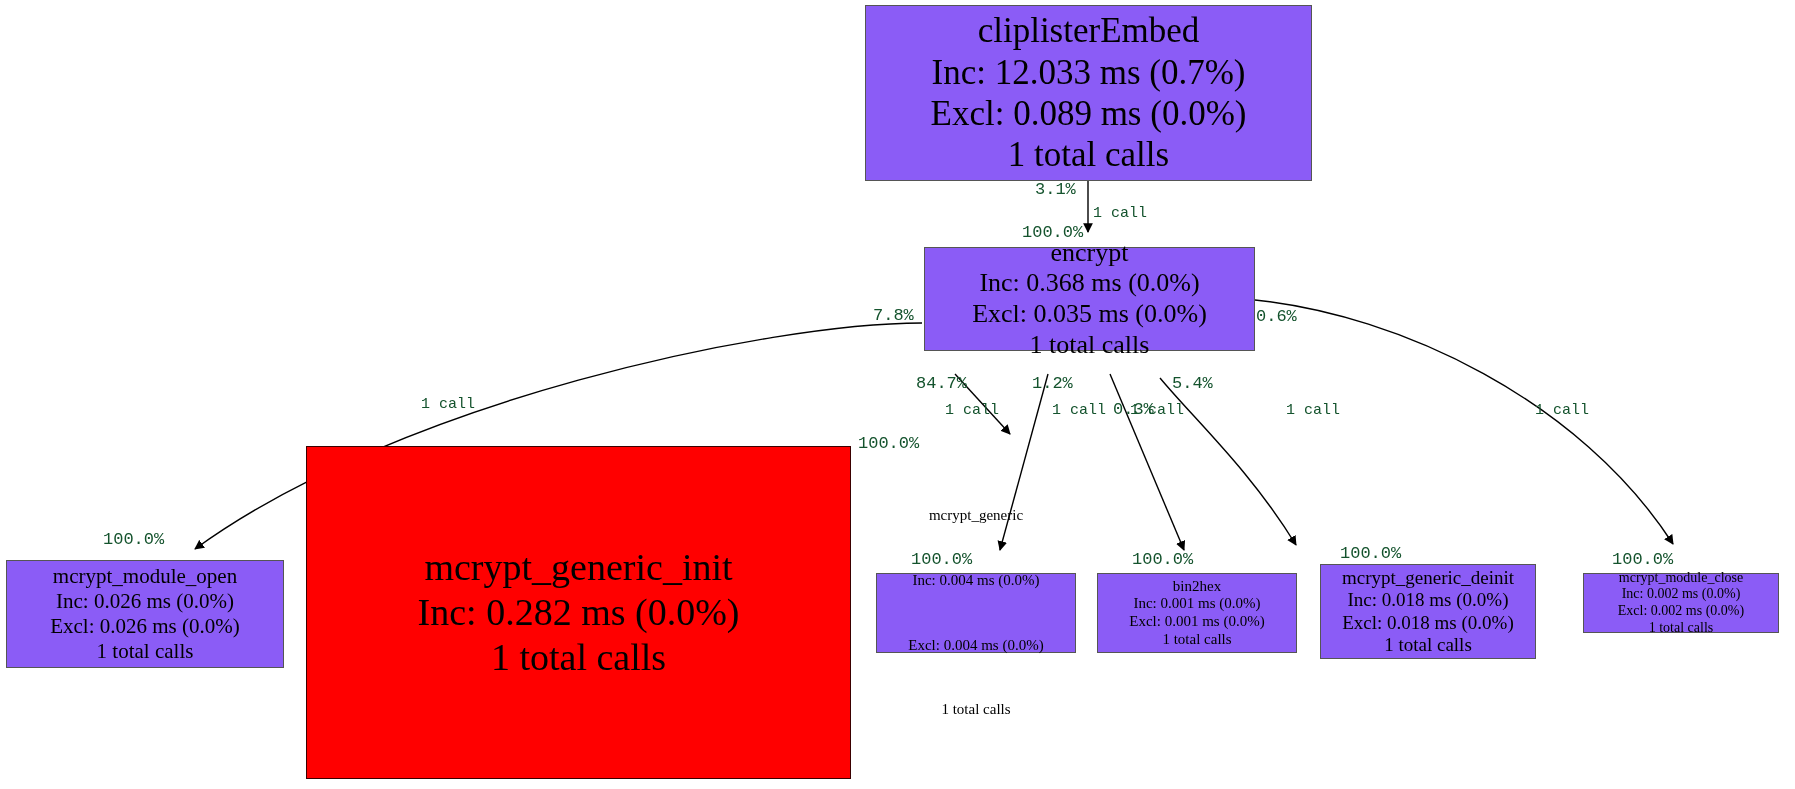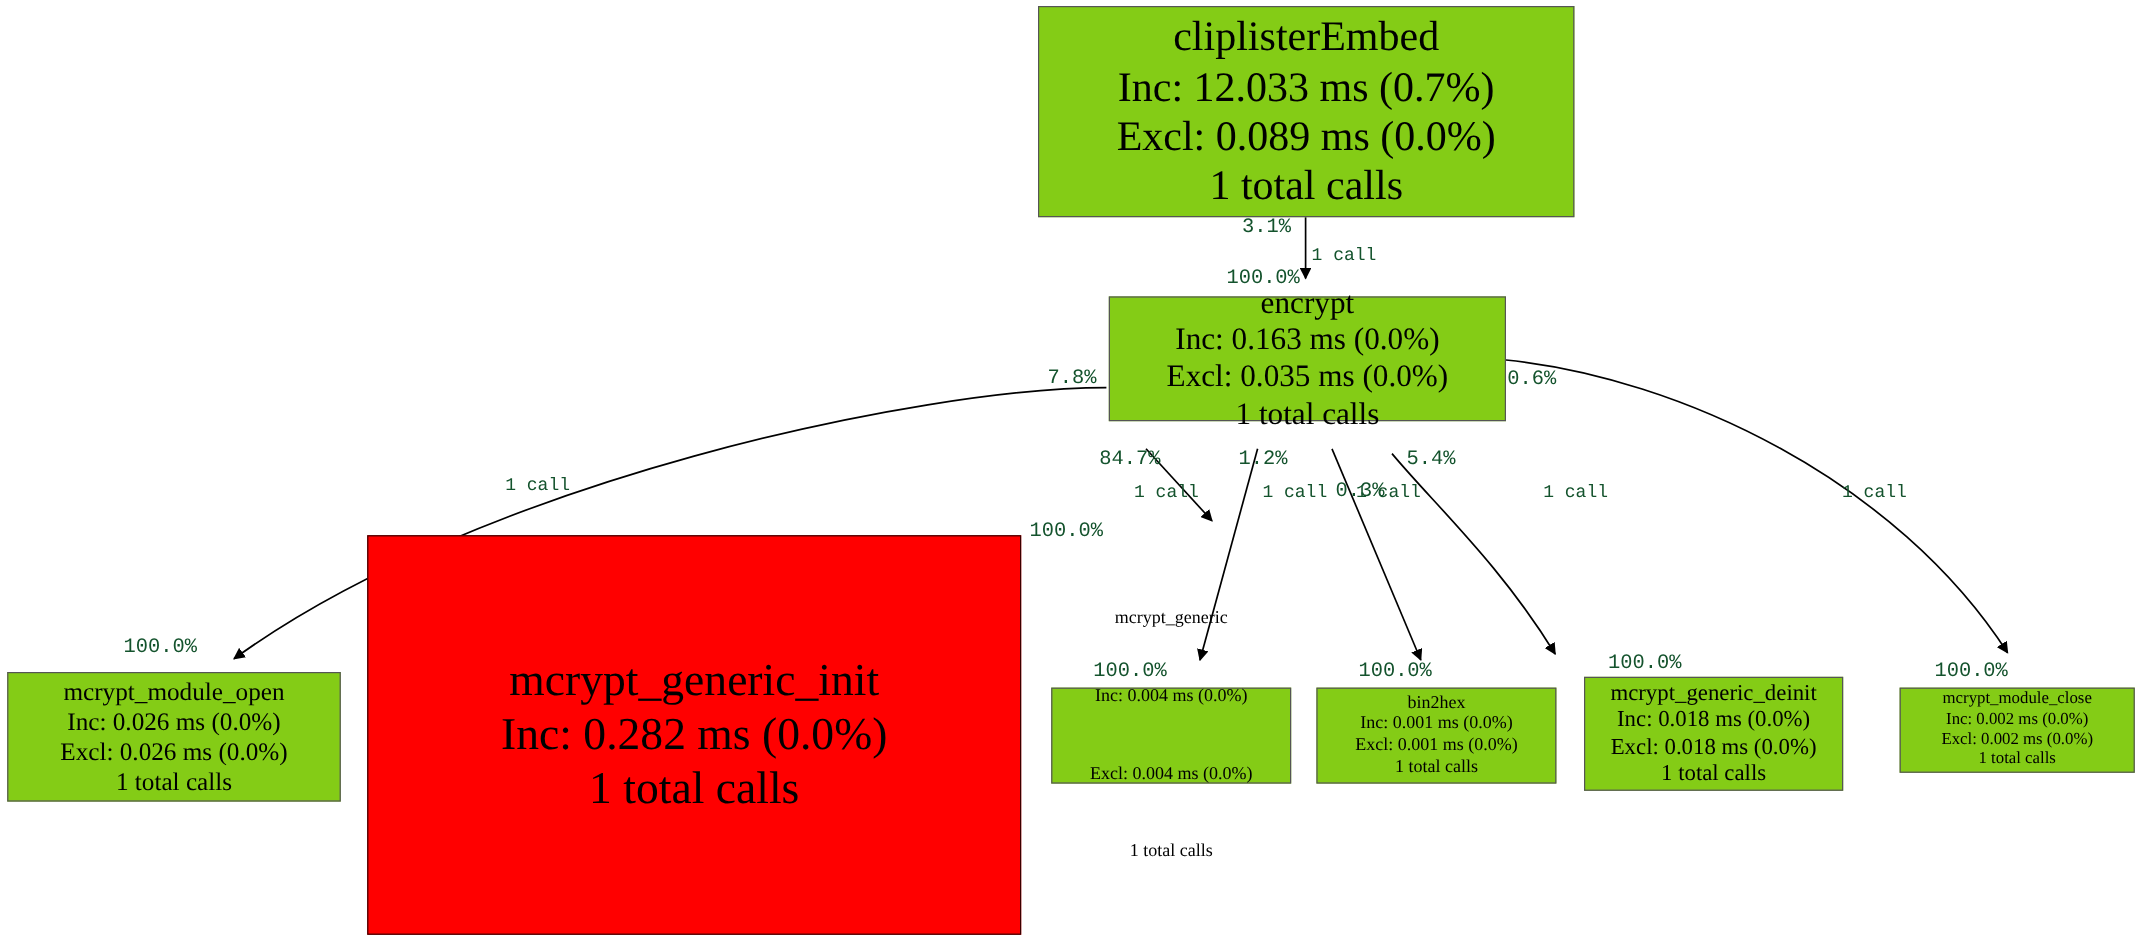--- a/index.html
+++ b/index.html
@@ -22,21 +22,21 @@
     position: absolute;
     left: 0;
     top: 0;
     width: 1795px;
     height: 789px;
   }
   .node {
     position: absolute;
     box-sizing: border-box;
     border: 1px solid #555555;
-    background: #84cc16;
+    background: #8b5cf6;
     text-align: center;
     color: #000000;
     font-family: "Liberation Serif", "DejaVu Serif", serif;
     display: flex;
     flex-direction: column;
     justify-content: center;
     align-items: center;
     line-height: 1.18;
     white-space: nowrap;
   }
@@ -85,21 +85,21 @@
 
   <div class="node" style="left:865px; top:5px; width:447px; height:176px; font-size:35px;">
     <span class="nline">cliplisterEmbed</span>
     <span class="nline">Inc: 12.033 ms (0.7%)</span>
     <span class="nline">Excl: 0.089 ms (0.0%)</span>
     <span class="nline">1 total calls</span>
   </div>
 
   <div class="node" style="left:924px; top:247px; width:331px; height:104px; font-size:26px;">
     <span class="nline">encrypt</span>
-    <span class="nline">Inc: 0.163 ms (0.0%)</span>
+    <span class="nline">Inc: 0.368 ms (0.0%)</span>
     <span class="nline">Excl: 0.035 ms (0.0%)</span>
     <span class="nline">1 total calls</span>
   </div>
 
   <div class="node" style="left:6px; top:560px; width:278px; height:108px; font-size:21px;">
     <span class="nline">mcrypt_module_open</span>
     <span class="nline">Inc: 0.026 ms (0.0%)</span>
     <span class="nline">Excl: 0.026 ms (0.0%)</span>
     <span class="nline">1 total calls</span>
   </div>
@@ -124,21 +124,21 @@
     <span class="nline">1 total calls</span>
   </div>
 
   <div class="node" style="left:1320px; top:564px; width:216px; height:95px; font-size:19px;">
     <span class="nline">mcrypt_generic_deinit</span>
     <span class="nline">Inc: 0.018 ms (0.0%)</span>
     <span class="nline">Excl: 0.018 ms (0.0%)</span>
     <span class="nline">1 total calls</span>
   </div>
 
-  <div class="node" style="left:1583px; top:573px; width:196px; height:71px; font-size:14px;">
+  <div class="node" style="left:1583px; top:573px; width:196px; height:60px; font-size:14px;">
     <span class="nline">mcrypt_module_close</span>
     <span class="nline">Inc: 0.002 ms (0.0%)</span>
     <span class="nline">Excl: 0.002 ms (0.0%)</span>
     <span class="nline">1 total calls</span>
   </div>
 
   <div class="edge-label lbl-pct" style="left:1035px; top:181px;">3.1%</div>
   <div class="edge-label lbl-calls" style="left:1093px; top:206px;">1 call</div>
   <div class="edge-label lbl-pct" style="left:1022px; top:224px;">100.0%</div>
 

